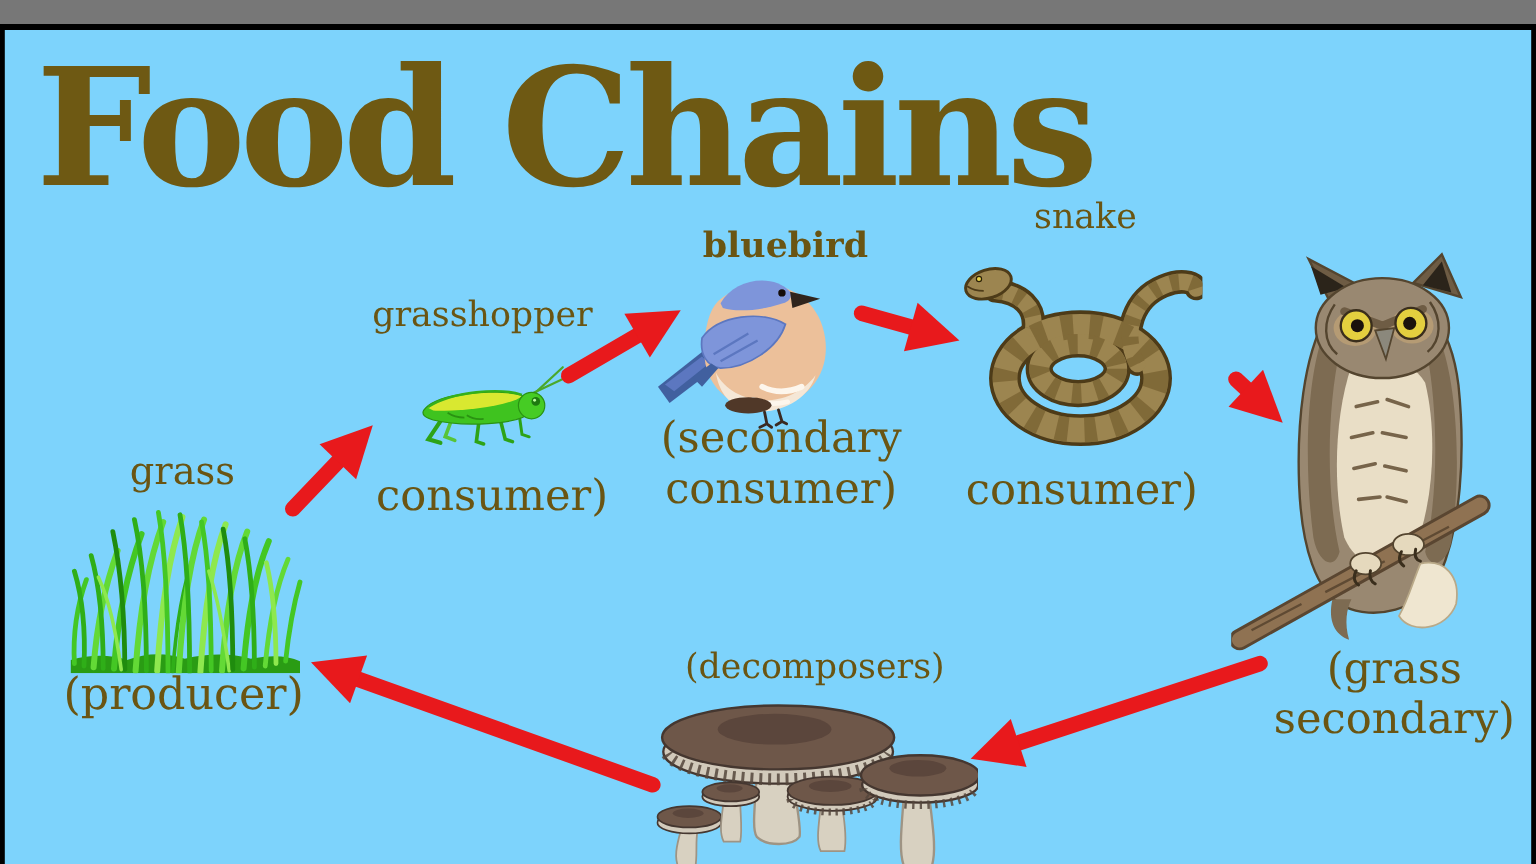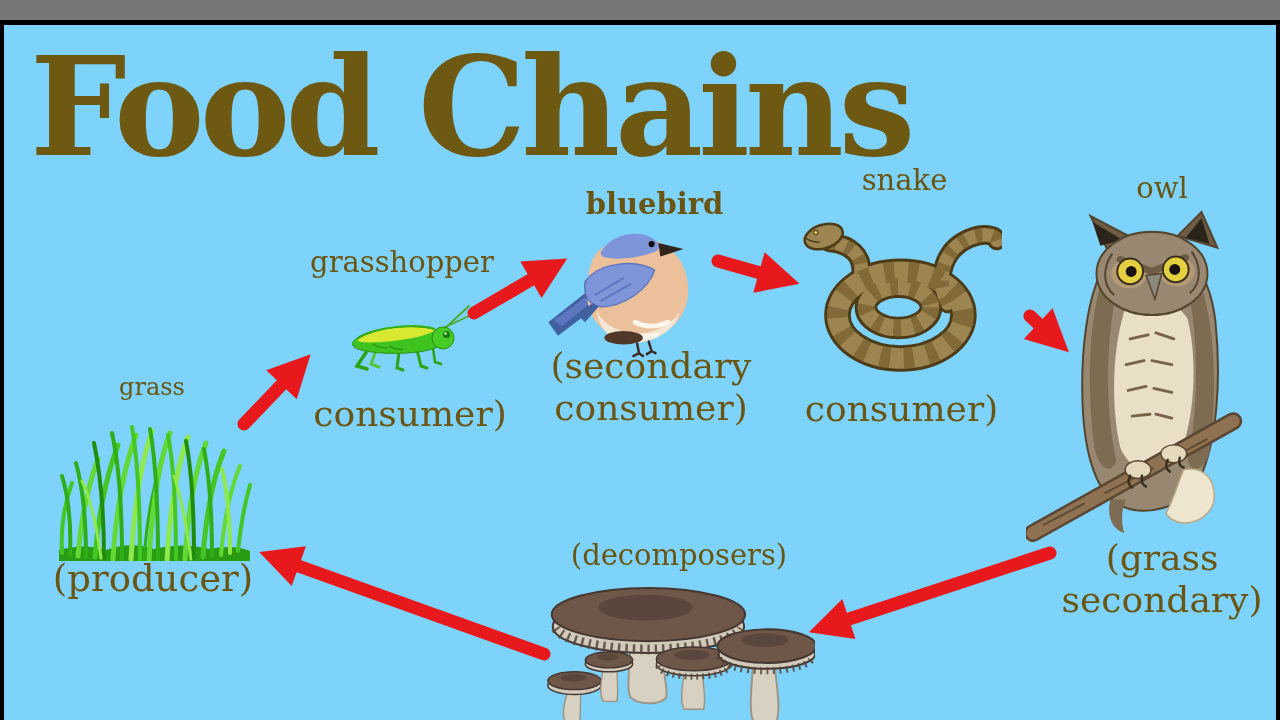--- a/index.html
+++ b/index.html
@@ -21,21 +21,21 @@
   .art{position:absolute;}
   .arrows{position:absolute;left:0;top:0;width:1276px;height:715px;}
 </style>
 </head>
 <body>
 
 <div class="canvas">
 
   <div class="title">Food Chains</div>
 
-  <div class="lbl species" style="left:38px;top:349px;width:220px;font-size:24px;">grass</div>
+  <div class="lbl species" style="left:38px;top:349px;width:220px;font-size:32px;">grass</div>
   <svg class="art" style="left:50px;top:396px;" width="200" height="140" viewBox="0 0 200 140">
     <path d="M5,140 L5,129 Q30,122 52,129 Q76,120 100,128 Q130,121 155,128 Q180,123 196,130 L196,140 Z" fill="#2a9c14"></path>
     <g fill="none" stroke-linecap="round">
       <path d="M8,132 Q6,95 18,62" stroke="#44c724" stroke-width="4"></path>
       <path d="M16,134 Q18,88 8,55" stroke="#2fae18" stroke-width="4"></path>
       <path d="M24,135 Q28,82 44,38" stroke="#63d936" stroke-width="5"></path>
       <path d="M32,136 Q32,78 22,42" stroke="#2fae18" stroke-width="4"></path>
       <path d="M41,136 Q46,72 64,24" stroke="#44c724" stroke-width="5"></path>
       <path d="M50,137 Q50,70 40,22" stroke="#1f8c0e" stroke-width="4"></path>
       <path d="M47,137 Q40,85 28,60" stroke="#8ee84e" stroke-width="3"></path>
@@ -134,21 +134,20 @@
       <path d="M40,38 C62,40 74,52 72,70" stroke-width="14" stroke-dasharray="7 10"></path>
     </g>
     <ellipse cx="34" cy="32" rx="20" ry="12" transform="rotate(-18 34 32)" fill="#9c8550" stroke="#4d3b18" stroke-width="2.5"></ellipse>
     <circle cx="26" cy="28" r="2.2" fill="#e8d44a" stroke="#2a1f08" stroke-width="1"></circle>
     <path d="M16,34 Q22,38 30,38" fill="none" stroke="#4d3b18" stroke-width="1.5"></path>
   </svg>
   <div class="lbl role" style="left:785px;top:363px;width:225px;">
     <span>consumer)</span>
   </div>
 
-  <div class="lbl species" style="left:1058px;top:147px;width:200px;">owl</div>
   <svg class="art" style="left:1022px;top:185px;" width="245" height="332" viewBox="0 0 245 335">
     <polygon points="82,42 64,6 106,28" fill="#6e5c44" stroke="#54452f" stroke-width="2"></polygon>
     <polygon points="152,26 176,2 192,38" fill="#6e5c44" stroke="#54452f" stroke-width="2"></polygon>
     <polygon points="74,36 66,12 96,30" fill="#2b241a"></polygon>
     <polygon points="160,28 176,8 184,34" fill="#2b241a"></polygon>
     <path d="M122,30 C160,30 184,62 190,112 C196,170 192,232 174,272 C158,302 118,310 94,298 C70,286 58,248 56,196 C54,144 60,88 78,56 C90,36 104,30 122,30 Z" fill="#998871" stroke="#54452f" stroke-width="2"></path>
     <path d="M76,70 C62,110 60,180 68,240 C72,262 86,268 90,252 C78,200 80,130 90,84 Z" fill="#7d6b52"></path>
     <path d="M176,78 C190,120 192,190 184,244 C180,262 166,268 162,252 C174,200 172,130 164,88 Z" fill="#7d6b52"></path>
     <path d="M100,96 C128,86 152,92 162,110 C172,150 170,212 152,252 C134,272 106,268 94,240 C84,196 86,136 100,96 Z" fill="#e9dec6"></path>
     <g stroke="#77644a" stroke-width="3" stroke-linecap="round">

